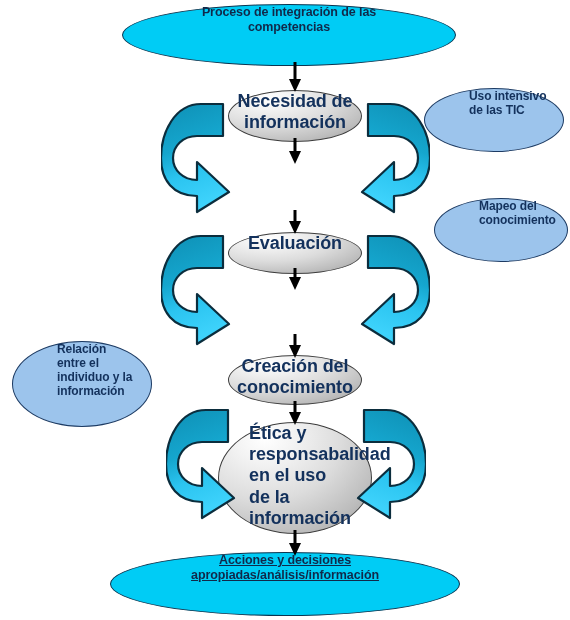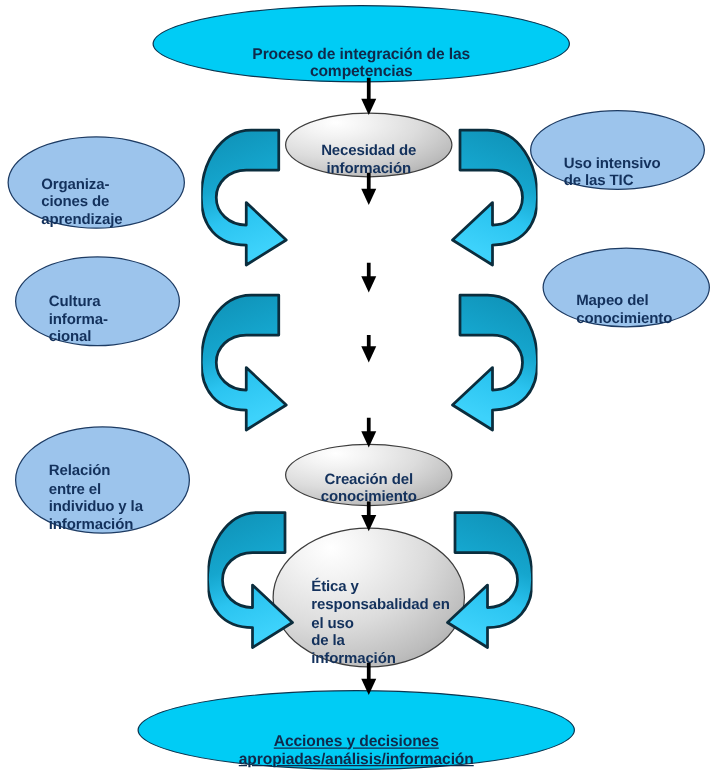--- a/index.html
+++ b/index.html
@@ -12,21 +12,21 @@
     position:relative;
     width:570px;
     height:620px;
     overflow:hidden;
     background:#ffffff;
   }
   
   .node{
     position:absolute;
     display:flex;
-    align-items:flex-end;
+    align-items:flex-start;
     justify-content:center;
     text-align:center;
     border-radius:50%;
     box-sizing:border-box;
     color:#13315C;
     font-weight:bold;
     line-height:1.18;
     letter-spacing:-0.1px;
     border:1px solid #16283f;
   }
@@ -44,33 +44,33 @@
     border:1px solid #0b3550;
     font-size:12.5px;
     color:#10294a;
   }
 
   
   .stage{
     background:radial-gradient(ellipse 120% 135% at 30% 14%,
                  #ffffff 0%, #f3f3f3 16%, #dcdcdc 42%, #bdbdbd 66%, #9a9a9a 86%, #848484 100%);
     border:1px solid #3d3d3d;
-    font-size:12px;
+    font-size:18px;
     color:#13315C;
   }
   .stage.left-align .txt{ text-align:left; padding-left:30px; }
 
   
   .satellite{
     background:#9CC4EC;
     border:1px solid #1d3b63;
     font-size:12px;
     color:#13315C;
   }
-  .satellite.left-align .txt{ text-align:left; padding-left:26px; }
+  .satellite.left-align .txt{ text-align:left; padding-left:26px;margin-left:18px; }
 
   
   .connector{ position:absolute; }
 
   
   .loop{ position:absolute; }
 </style>
 </head>
 <body>
 
@@ -97,50 +97,43 @@
     <span class="txt">Proceso de integración de las
 competencias</span>
   </div>
 
   <div class="node stage" style="left:228px;top:90px;width:134px;height:52px;">
     <span class="txt">Necesidad de
 información</span>
   </div>
 
 
+  <div class="node stage" style="left:228px;top:232px;width:134px;height:42px;">
+    <span class="txt">Evaluación</span>
+  </div>
 
 
   <div class="node stage" style="left:228px;top:355px;width:134px;height:50px;">
     <span class="txt">Creación del
 conocimiento</span>
   </div>
 
   <div class="node stage left-align" style="left:218px;top:422px;width:154px;height:112px;">
     <span class="txt">Ética y
 responsabalidad en el uso
 de la
 información</span>
   </div>
 
   <div class="node terminal" style="left:110px;top:552px;width:350px;height:64px;text-decoration:underline;">
     <span class="txt">Acciones y decisiones
 apropiadas/análisis/información</span>
   </div>
 
-  <div class="node satellite left-align" style="left:6px;top:109px;width:142px;height:74px;">
-    <span class="txt">Organiza-
-ciones de
-aprendizaje</span>
-  </div>
-
-  <div class="node satellite left-align" style="left:12px;top:205px;width:132px;height:72px;">
-    <span class="txt">Cultura
-informa-
-cional</span>
-  </div>
+
 
   <div class="node satellite left-align" style="left:12px;top:341px;width:140px;height:86px;">
     <span class="txt">Relación
 entre el
 individuo y la
 información</span>
   </div>
 
   <div class="node satellite left-align" style="left:424px;top:88px;width:140px;height:64px;">
     <span class="txt">Uso intensivo

